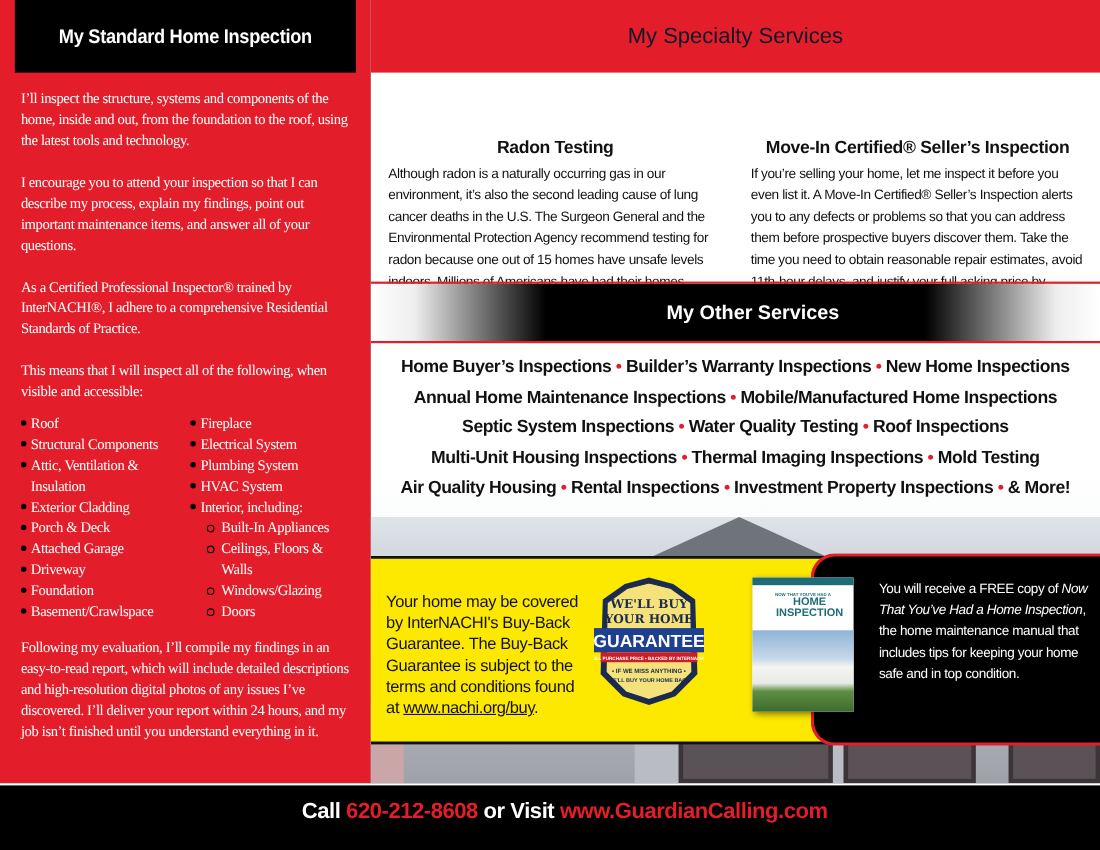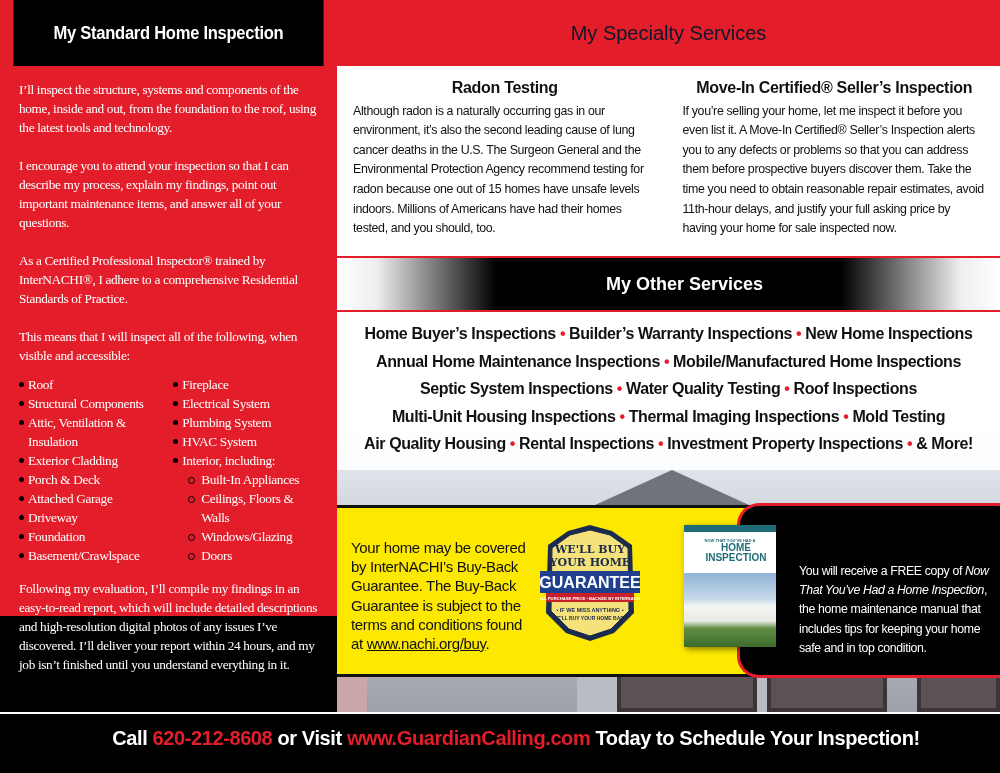--- a/index.html
+++ b/index.html
@@ -1,39 +1,39 @@
 <!DOCTYPE html>
 <html><head>
   <meta charset="utf-8">
   <style>
     * { box-sizing: border-box; margin: 0; padding: 0; }
     html, body { width: 1000px; height: 773px; overflow: hidden; background: #000; }
     body { font-family: "Liberation Sans", "DejaVu Sans", sans-serif; position: relative; }
     .cond { font-family: "Liberation Sans Narrow", "Liberation Sans", sans-serif; }
 
     
-    .left-col { position: absolute; left: 0; top: 0; width: 337px; height: 616px; background: #e31e2a; }
+    .left-col { position: absolute; left: 0; top: 0; width: 337px; height: 712px; background: #e31e2a; }
     .left-header { height: 66px; background: #000; color: #fff; display: flex; align-items: center; justify-content: center; font-weight: bold; font-size: 18px; letter-spacing: -0.3px; transform: scaleX(0.92); }
     .left-body { padding: 14px 18px 0 19px; color: #fff; font-size: 13.3px; line-height: 19px; letter-spacing: -0.35px; font-family: Liberation Serif, serif; }
     .left-body p { margin-bottom: 19px; }
     .lists { display: flex; margin-bottom: 14px; }
     .lists ul { list-style: none; }
     .lists ul.c1 { width: 160px; }
     .lists li { position: relative; padding-left: 9px; }
     .lists li::before { content: ""; position: absolute; left: 0; top: 7px; width: 5px; height: 5px; border-radius: 50%; background: #000; }
     .lists li.sub { padding-left: 28px; }
     .lists li.sub::before { left: 15px; top: 7px; width: 5px; height: 5px; background: transparent; border: 1.2px solid #000; }
 
     
     .right-col { position: absolute; left: 337px; top: 0; width: 663px; height: 712px; background: linear-gradient(#fff 0%, #fff 60%, #e7ecf2 100%); overflow: hidden; }
     .right-header { height: 66px; background: #e31e2a; color: #0f172a; display: flex; align-items: center; justify-content: center; font-weight: normal; font-size: 20px; }
     .specialty { display: flex; padding: 12px 14px 0 16px; height: 190px; }
     .spec { flex: 1; color: #111; font-size: 12.4px; line-height: 19.6px; letter-spacing: -0.35px; }
     .spec:first-child { padding-right: 26px; }
-    .spec h3 { text-align: center; font-size: 16px; font-weight: bold; margin-bottom: 4px; letter-spacing: -0.3px; }
+    .spec h3 { text-align: center; font-size: 16px; font-weight: bold; margin-bottom: 4px; letter-spacing: -0.3px; margin-top: 47px; }
 
     .other-bar { position: absolute; left: 0; top: 256px; width: 663px; height: 56px; background: linear-gradient(90deg, #fff 0%, #eee 6%, #000 24%, #000 76%, #eee 94%, #fff 100%); border-top: 2px solid #e31e2a; border-bottom: 2px solid #e31e2a; display: flex; align-items: center; justify-content: center; color: #fff; font-weight: bold; font-size: 18px; padding-left: 32px; }
     .other-list { position: absolute; left: 0; top: 320px; width: 663px; text-align: center; color: #111; font-weight: bold; font-size: 16px; line-height: 27.6px; letter-spacing: -0.4px; }
     .other-list .dot { color: #e31e2a; margin: 0 4px; }
 
     
     .house { position: absolute; left: 0; top: 470px; width: 663px; height: 242px; background: linear-gradient(#dfe4ea 0%, #c8ccd2 30%, #9ea2a8 100%); }
     .roof { position: absolute; left: 225px; top: 0; width: 0; height: 0; border-left: 110px solid transparent; border-right: 110px solid transparent; border-bottom: 50px solid #6f737a; }
     .wall { position: absolute; left: 240px; top: 50px; width: 190px; height: 192px; background: #b9bcc2; }
     .garage { position: absolute; bottom: 0; height: 60px; background: #5a5257; border: 4px solid #3c3538; }
@@ -43,21 +43,21 @@
     .buyback-text { position: absolute; left: 14px; top: 30px; width: 180px; color: #111; font-size: 15px; line-height: 19.2px; letter-spacing: -0.35px; }
     .buyback-text a { color: #111; text-decoration: underline; }
     .badge { position: absolute; left: 203px; top: 15px; width: 100px; height: 120px; }
 
     .manual { position: absolute; left: 400px; top: 503px; width: 263px; height: 175px; background: #000; border: 3px solid #e31e2a; border-right: none; border-radius: 22px 0 0 22px; }
     .book { position: absolute; left: 347px; top: 525px; width: 92px; height: 122px; background: #fff; box-shadow: 2px 2px 6px rgba(0,0,0,0.5); }
     .book .strip { height: 7px; background: #1f6c78; }
     .book .t1 { font-size: 4px; color: #1f6c78; text-align: center; margin-top: 6px; font-weight: bold; }
     .book .t2 { font-size: 10px; color: #1f6c78; font-weight: bold; text-align: center; line-height: 10px; padding-left: 12px; }
     .book .pic { position: absolute; left: 0; bottom: 0; width: 92px; height: 74px; background: linear-gradient(#8fb3d6 0%, #c7d9ea 35%, #f4f4f2 45%, #e9eae6 65%, #5f8e43 75%, #3d6b2d 100%); }
-    .manual-text { position: absolute; left: 462px; top: 562px; width: 190px; color: #fff; font-size: 12.3px; line-height: 19.2px; letter-spacing: -0.35px; }
+    .manual-text { position: absolute; left: 462px; top: 526px; width: 190px; color: #fff; font-size: 12.3px; line-height: 19.2px; letter-spacing: -0.35px; }
     .manual-text i { font-style: italic; }
 
     
     .footer { position: absolute; left: 0; top: 712px; width: 1000px; height: 51px; background: #000; border-top: 2px solid #fff; display: flex; align-items: center; justify-content: center; color: #fff; font-weight: bold; font-size: 20px; letter-spacing: -0.4px; padding-left: 32px; }
     .footer .red { color: #e31e2a; }
   </style>
 </head>
 <body>
 
 <section class="left-col">
@@ -163,14 +163,14 @@
     <div class="t2">HOME</div>
     <div class="t2">INSPECTION</div>
     <div class="pic"></div>
   </div>
   <p class="manual-text cond">
     <span>You will receive a FREE copy of </span><i>Now That You’ve Had a Home Inspection</i><span>, the home maintenance manual that includes tips for keeping your home safe and in top condition.</span>
   </p>
 </section>
 
 <footer class="footer cond">
-  <span>Call </span>&nbsp;<span class="red">620-212-8608</span>&nbsp;<span> or Visit </span>&nbsp;<span class="red">www.GuardianCalling.com</span>&nbsp;<span> Today to Schedule Your Inspection!</span>
+  <span>Call </span>&nbsp;<span class="red">620-212-8608</span>&nbsp;<span> or Visit </span>&nbsp;<span class="red">www.GuardianCalling.com</span>&nbsp;
 </footer>
 
 </body></html>

